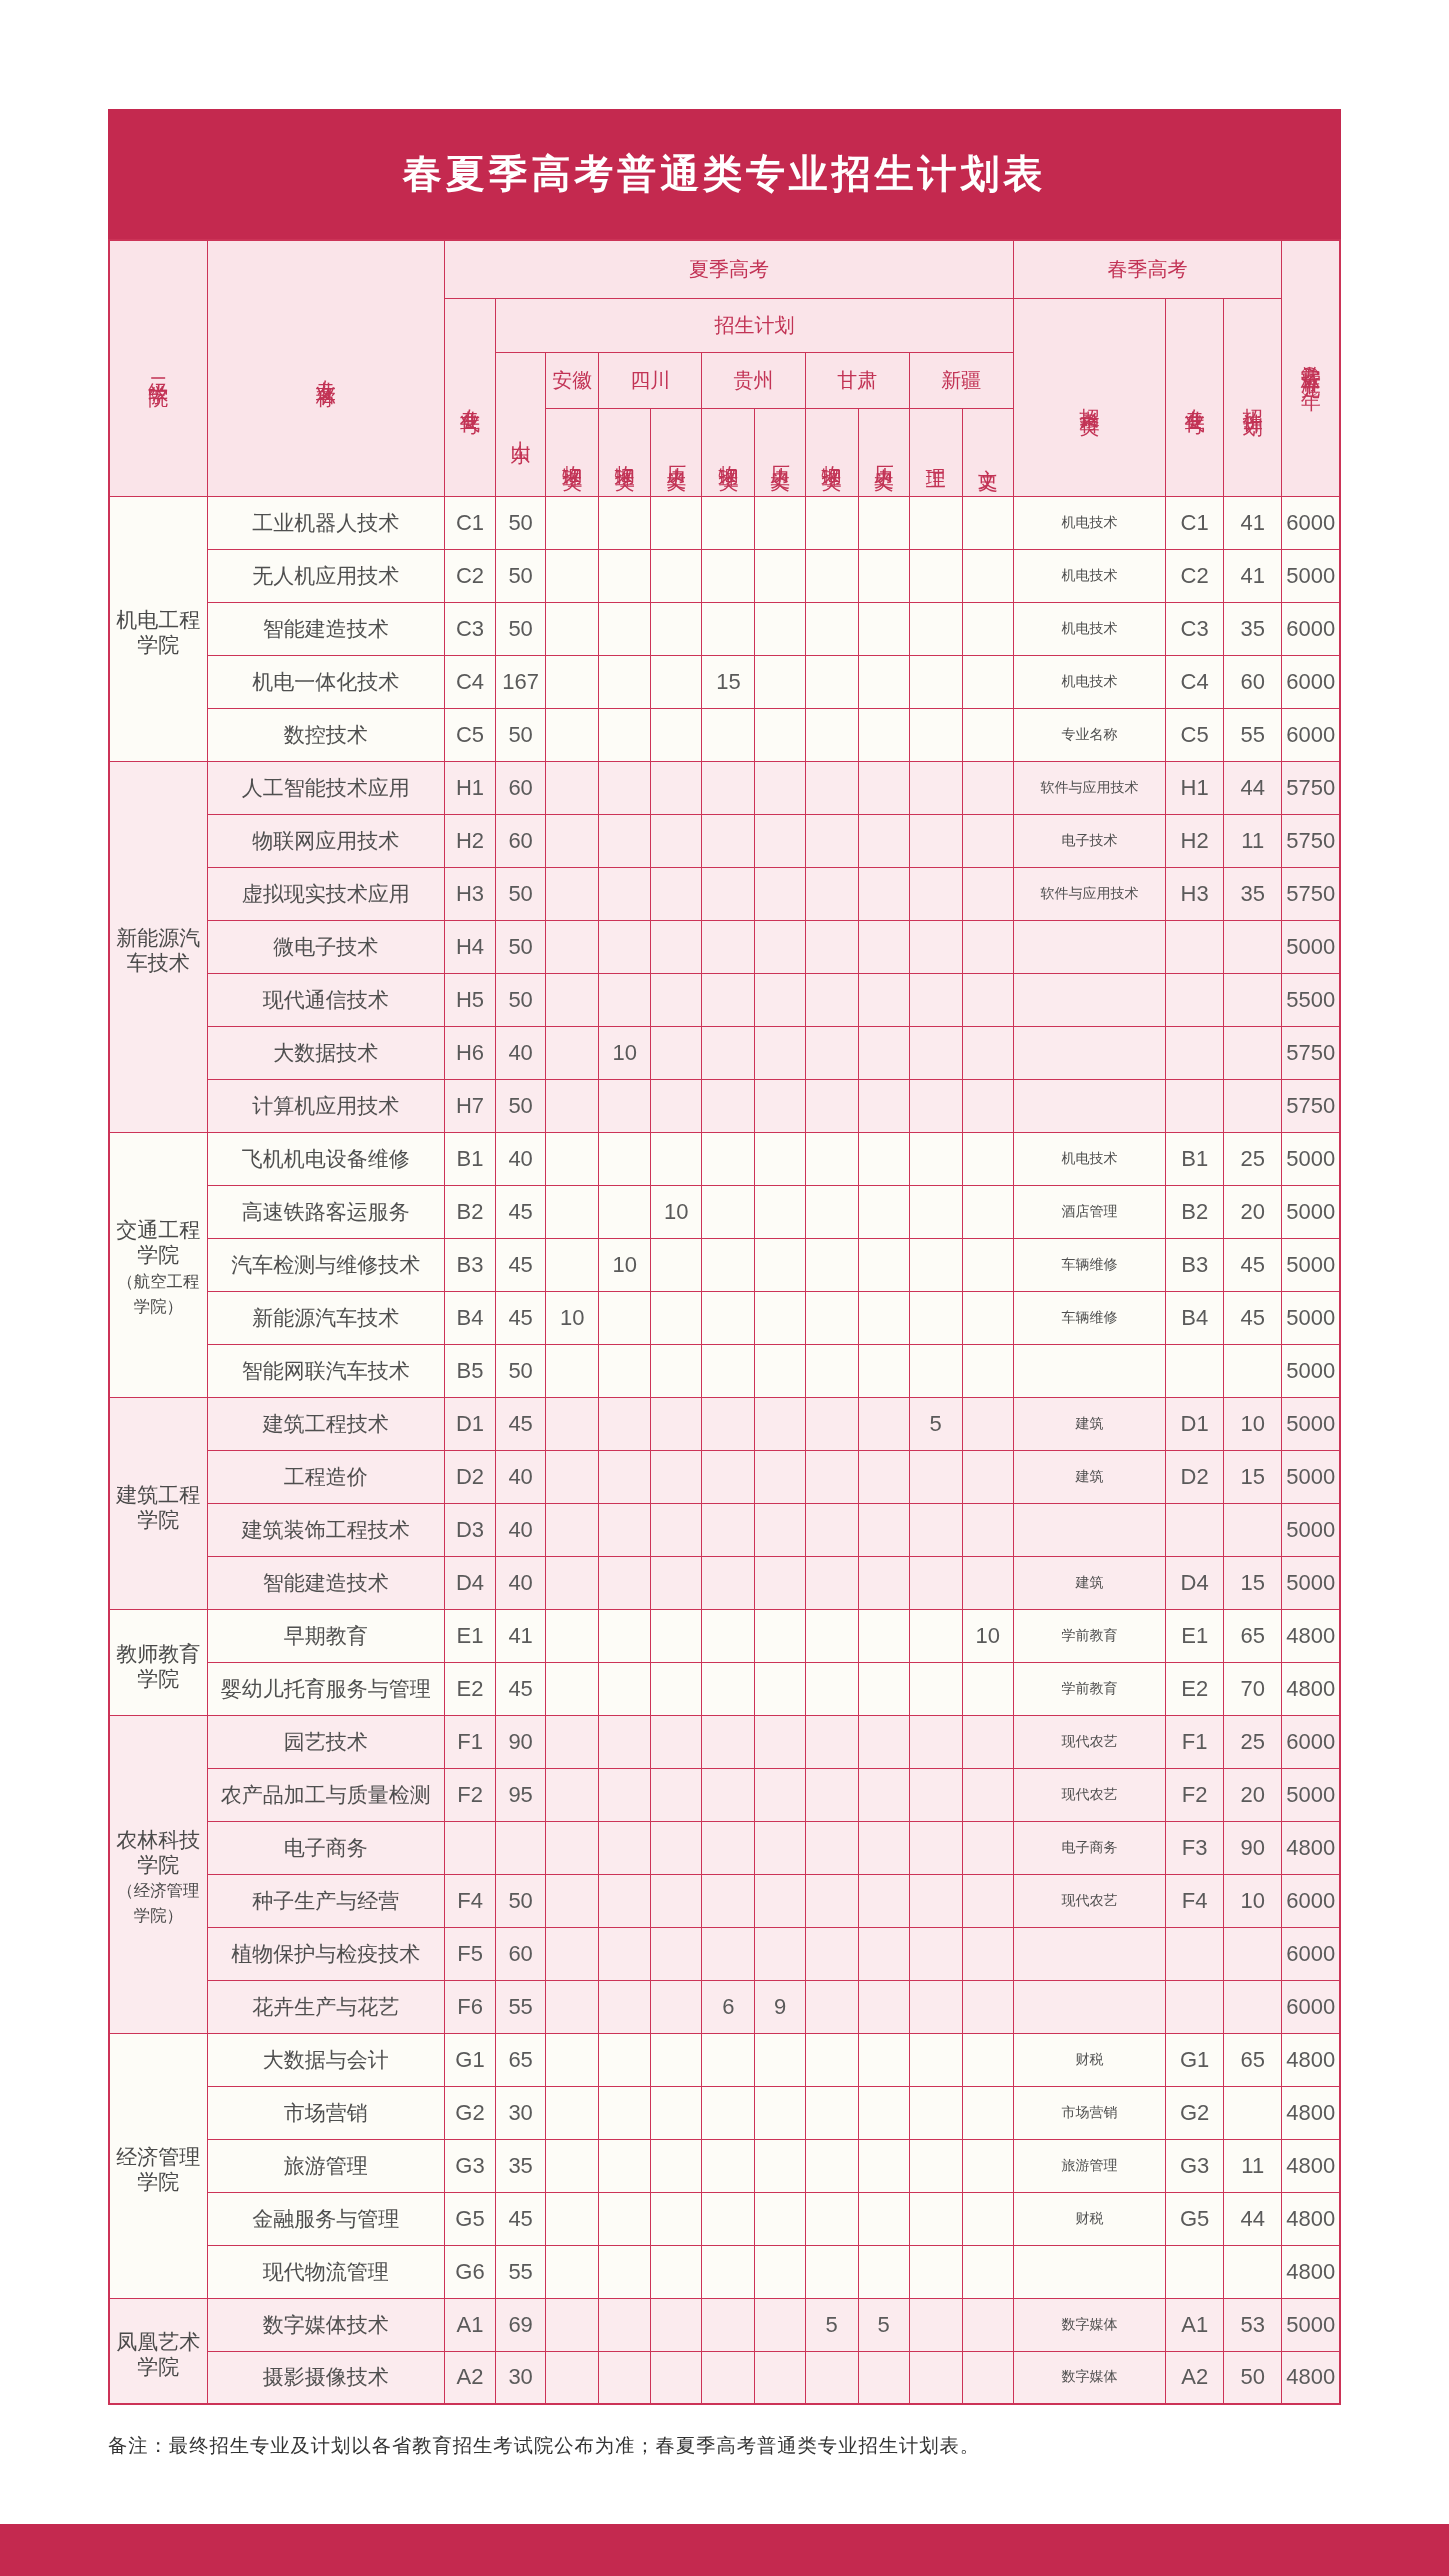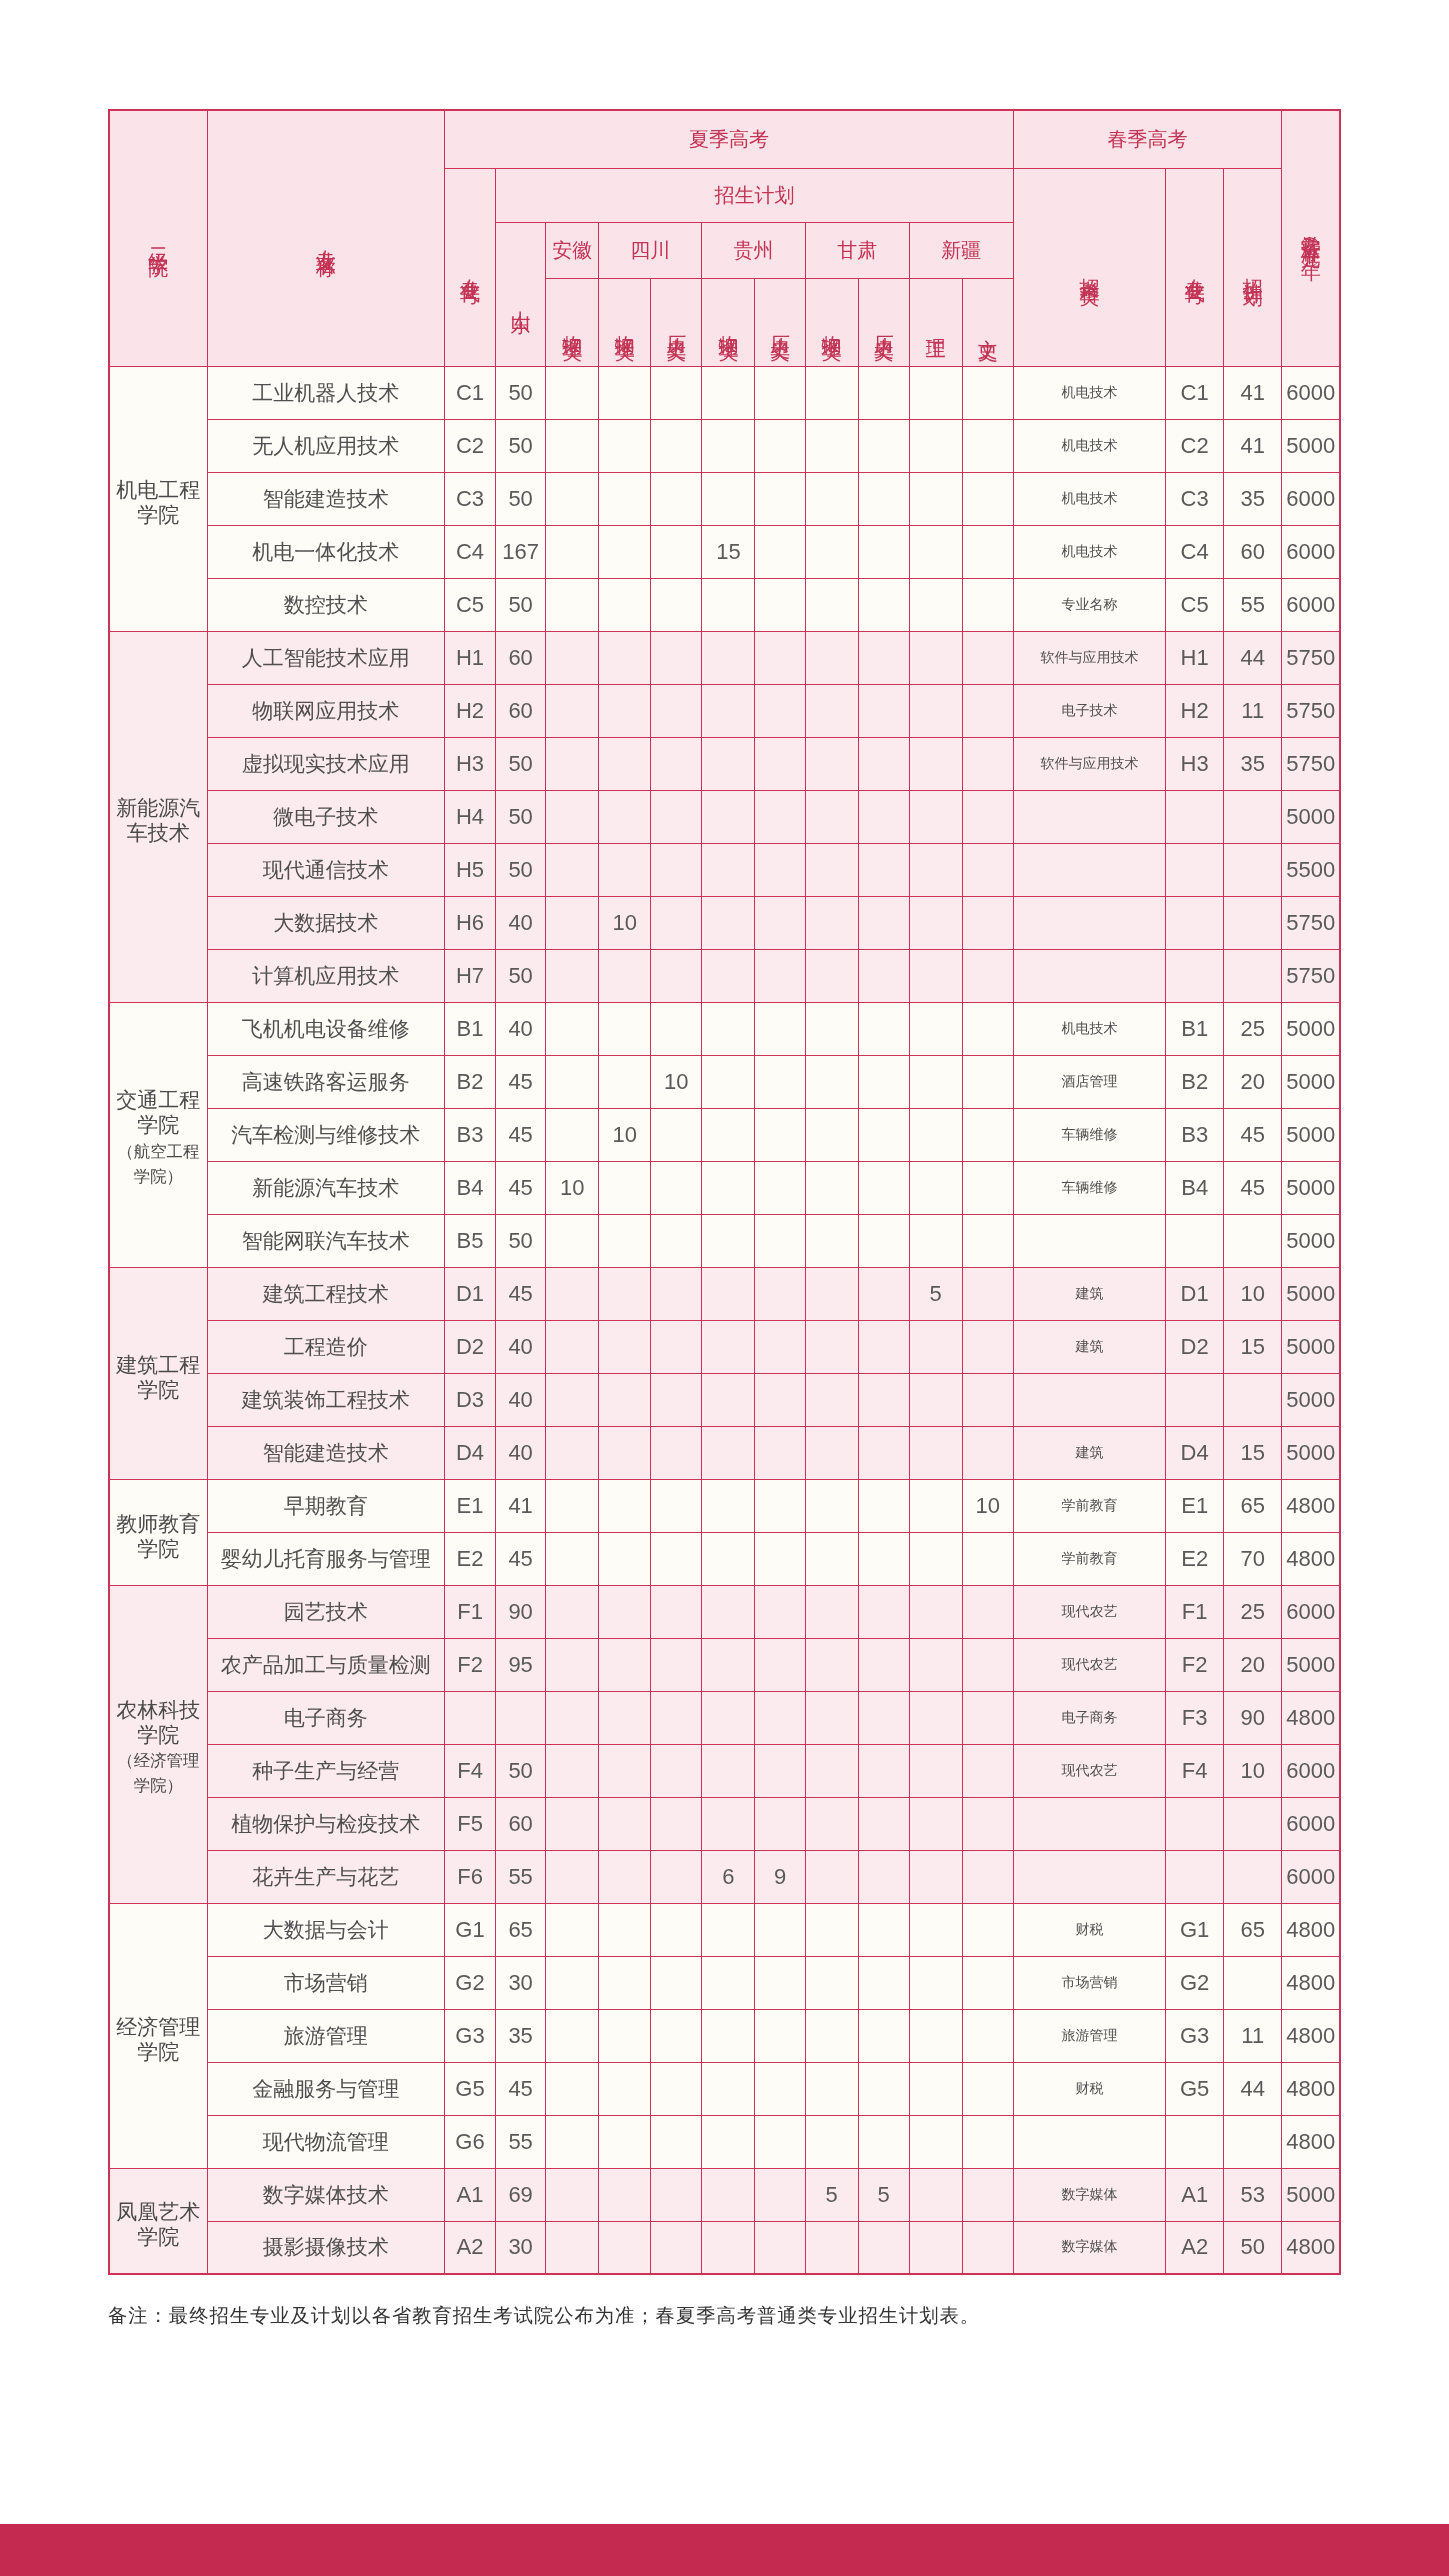--- a/index.html
+++ b/index.html
@@ -75,20 +75,21 @@
     width:1449px; height:52px;
     background:#c4294f;
   }
 </style>
 </head>
 <body>
 
 <div id="page">
   <div id="sheet">
 
+    <div class="title-bar">春夏季高考普通类专业招生计划表</div>
 
     <table class="plan">
       <colgroup>
         <col style="width:98px">
           <col style="width:237px">
           <col style="width:51px">
         <col style="width:50px">
           <col style="width:53px">
           <col style="width:52px">
         <col style="width:51px">

